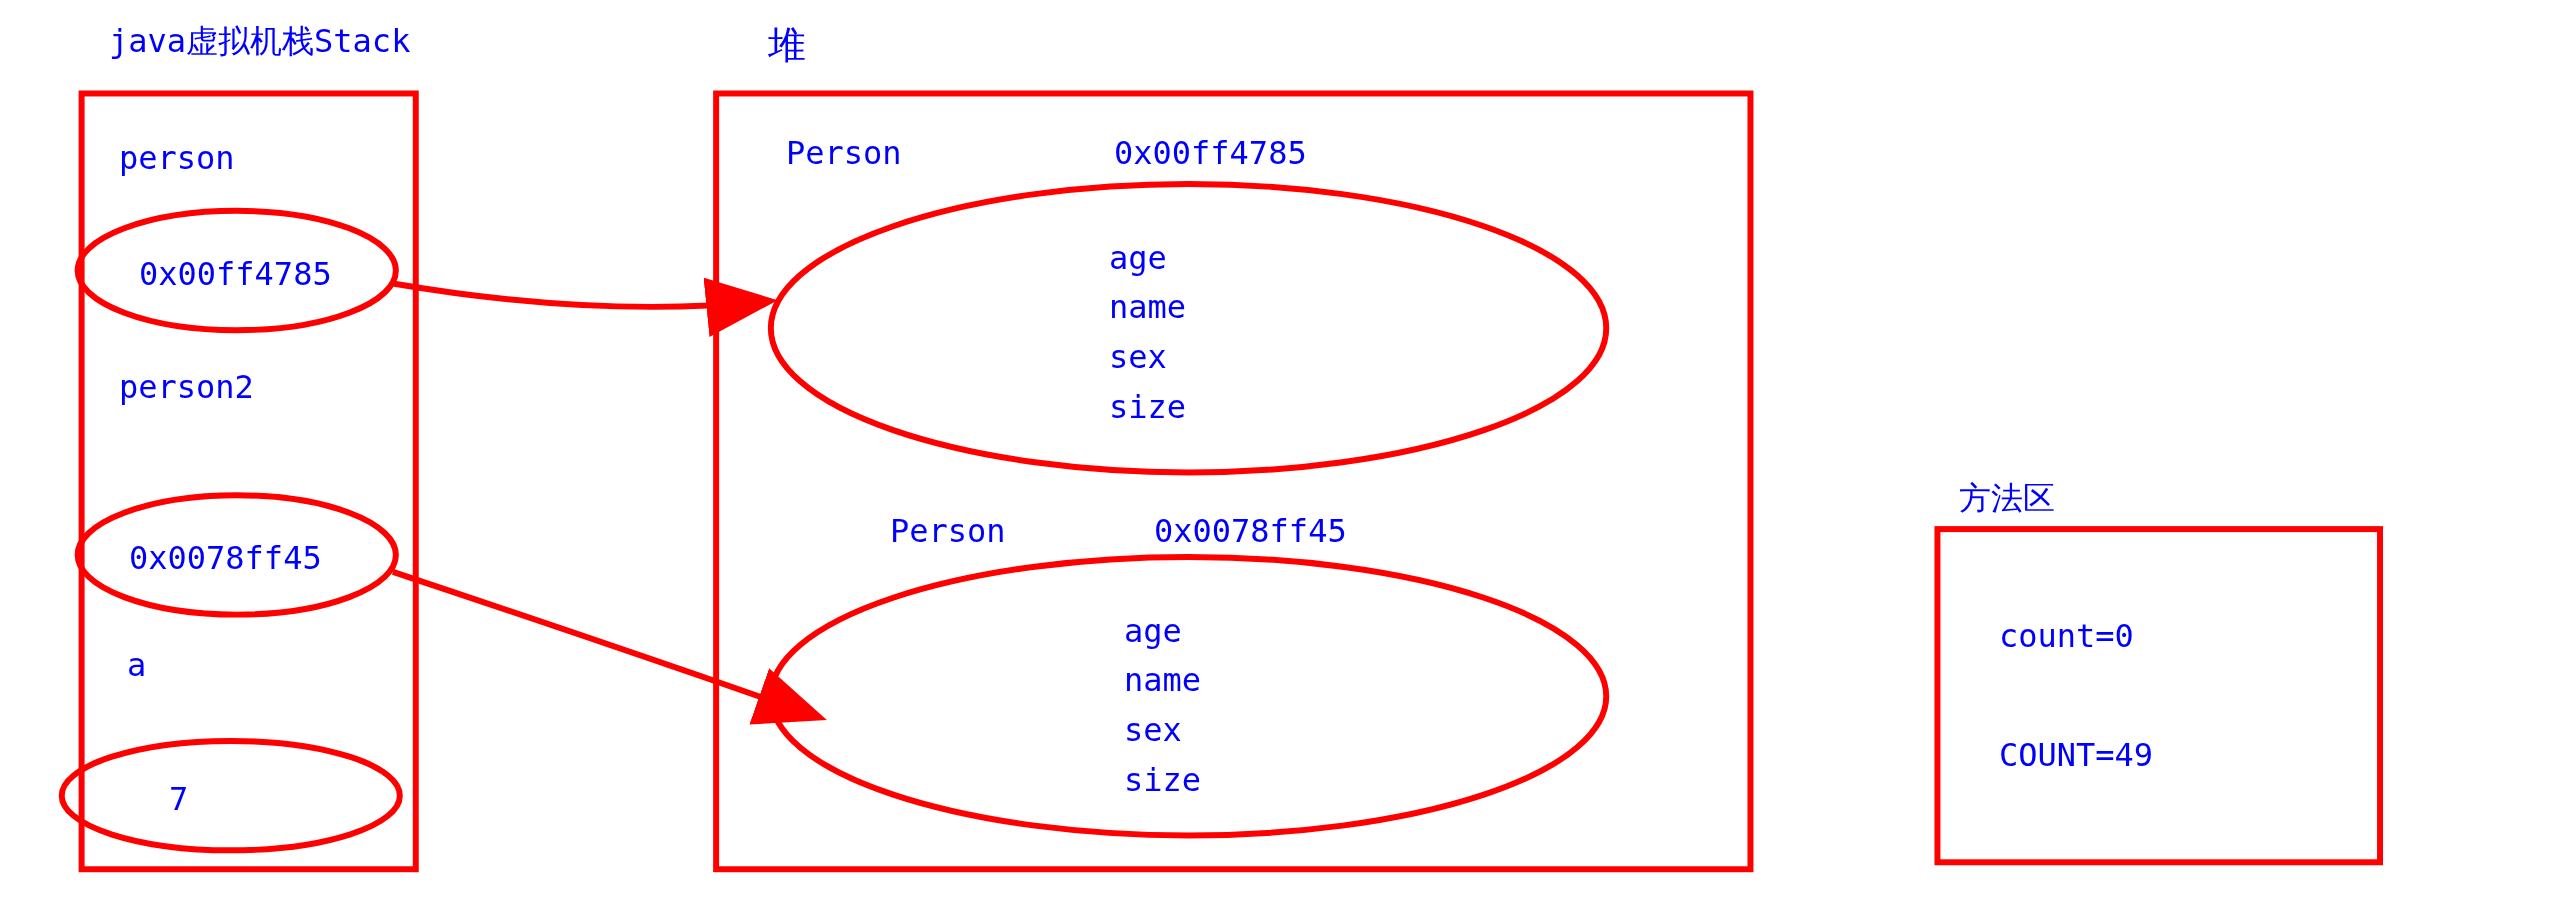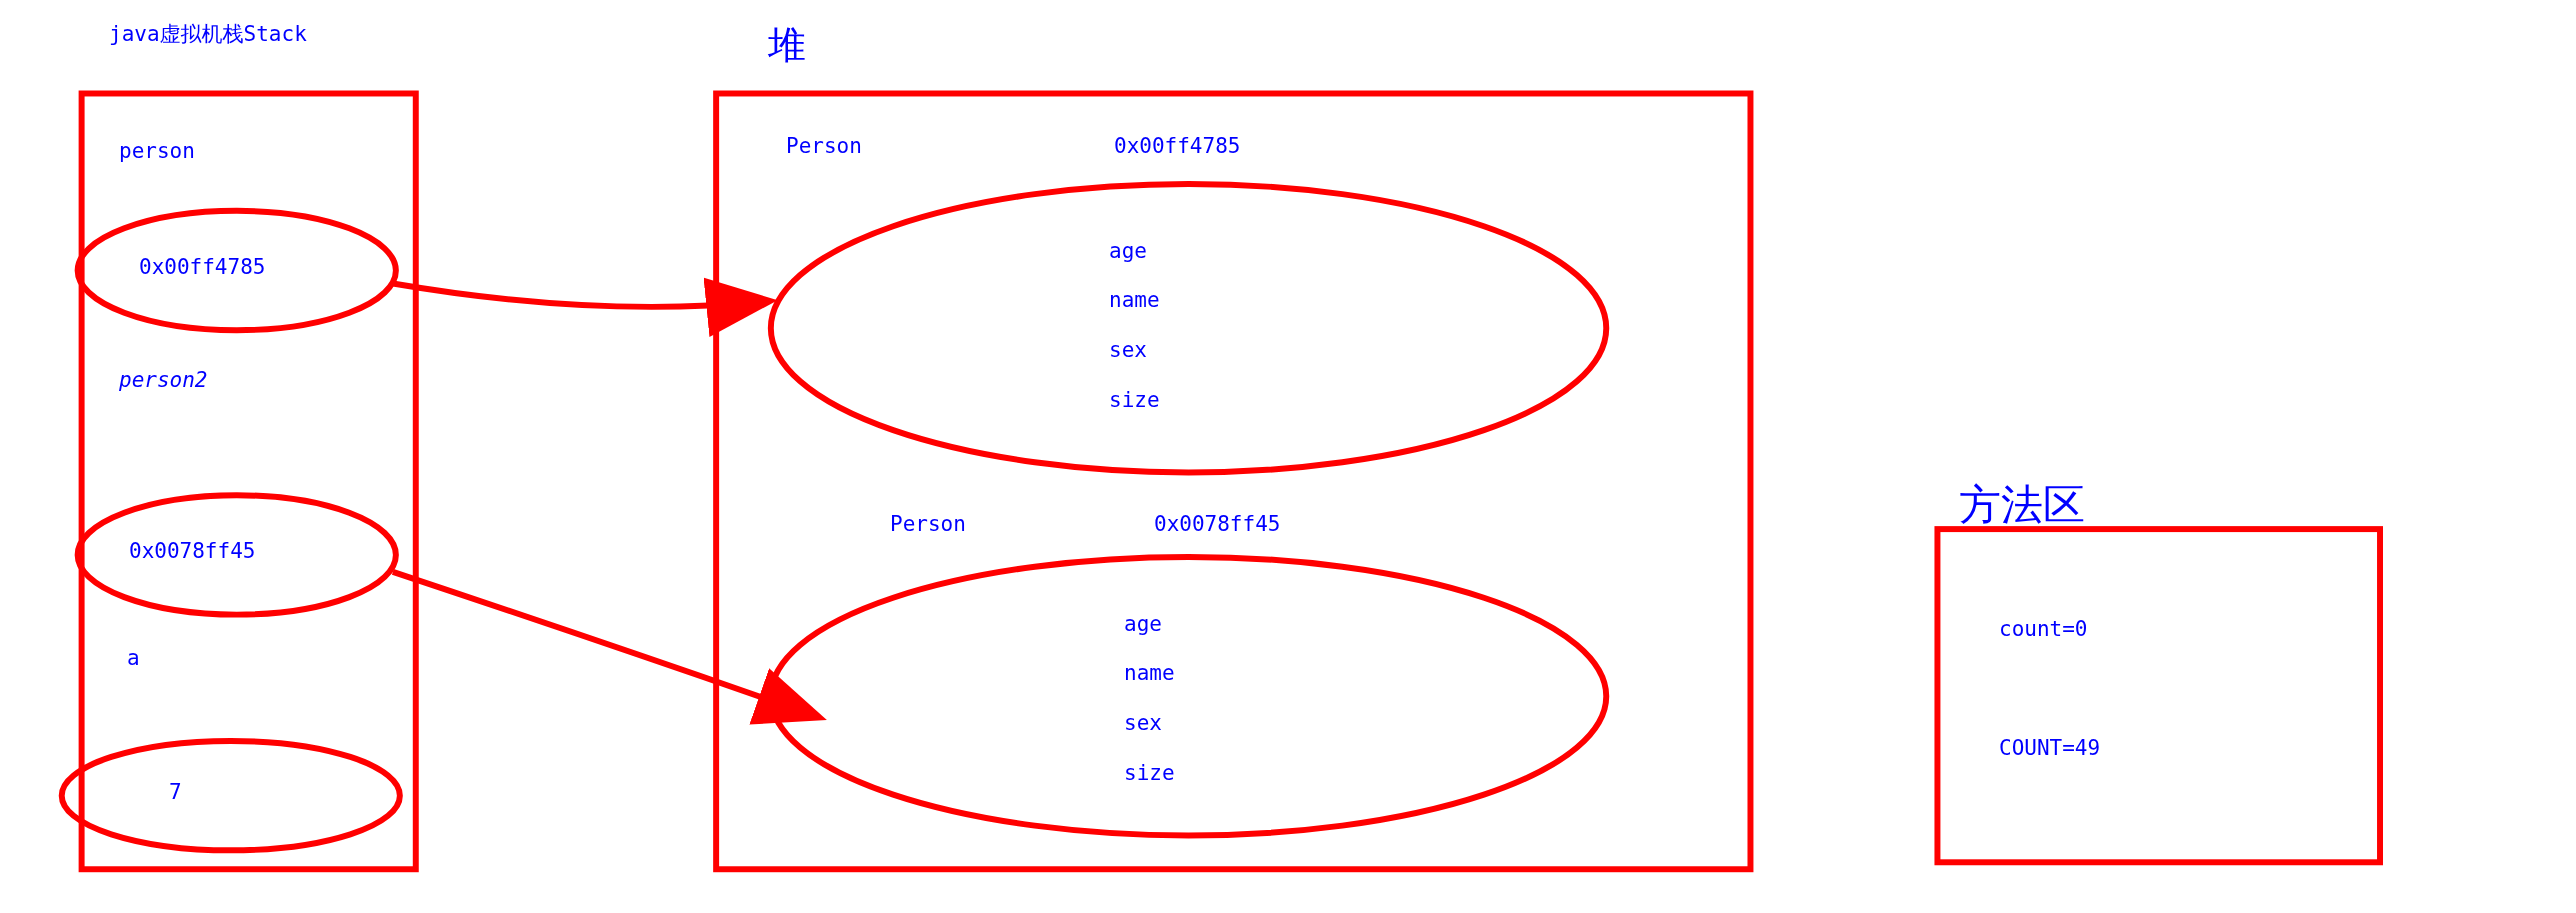--- a/index.html
+++ b/index.html
@@ -6,21 +6,21 @@
       margin: 0;
       padding: 0;
       font-family: "SimSun", "Microsoft YaHei", monospace;
       background: #ffffff;
       position: relative;
       width: 2576px;
       height: 913px;
     }
     .text {
       color: #0000ff;
-      font-size: 21px;
+      font-size: 32px;
       position: absolute;
       white-space: nowrap;
       font-family: "Consolas", "SimSun", monospace;
     }
     svg.canvas {
       position: absolute;
       top: 0;
       left: 0;
       width: 2576px;
       height: 913px;
@@ -52,21 +52,21 @@
 
   <path d="M 395 285 Q 600 320 770 303" fill="none" stroke="#ff0000" stroke-width="6" marker-end="url(#arrowhead)"></path>
   <path d="M 395 575 Q 620 650 820 720" fill="none" stroke="#ff0000" stroke-width="6" marker-end="url(#arrowhead)"></path>
 </svg>
 
 <div class="text" style="left:109px; top:20px;">java虚拟机栈Stack</div>
 
 <div class="text" style="left:119px; top:139px;">person</div>
 <div class="text" style="left:139px; top:255px;">0x00ff4785</div>
 
-<div class="text" style="left:119px; top:368px;font-style:italic;">person2</div>
+<div class="text" style="left:119px; top:368px;">person2</div>
 <div class="text" style="left:129px; top:539px;">0x0078ff45</div>
 
 <div class="text" style="left:127px; top:646px;">a</div>
 <div class="text" style="left:169px; top:780px;">7</div>
 
 <div class="text" style="left:768px; top:20px; font-size:38px;">堆</div>
 
 <div class="text" style="left:786px; top:134px;">Person</div>
 <div class="text" style="left:1114px; top:134px;">0x00ff4785</div>
 
@@ -76,16 +76,16 @@
 <div class="text" style="left:1109px; top:388px;">size</div>
 
 <div class="text" style="left:890px; top:512px;">Person</div>
 <div class="text" style="left:1154px; top:512px;">0x0078ff45</div>
 
 <div class="text" style="left:1124px; top:612px;">age</div>
 <div class="text" style="left:1124px; top:661px;">name</div>
 <div class="text" style="left:1124px; top:711px;">sex</div>
 <div class="text" style="left:1124px; top:761px;">size</div>
 
-<div class="text" style="left:1959px; top:477px; font-size:42px;">方法区</div>
+<div class="text" style="left:1959px; top:477px; font-size:32px;">方法区</div>
 <div class="text" style="left:1999px; top:617px;">count=0</div>
 <div class="text" style="left:1999px; top:736px;">COUNT=49</div>
 
 
 </body></html>

